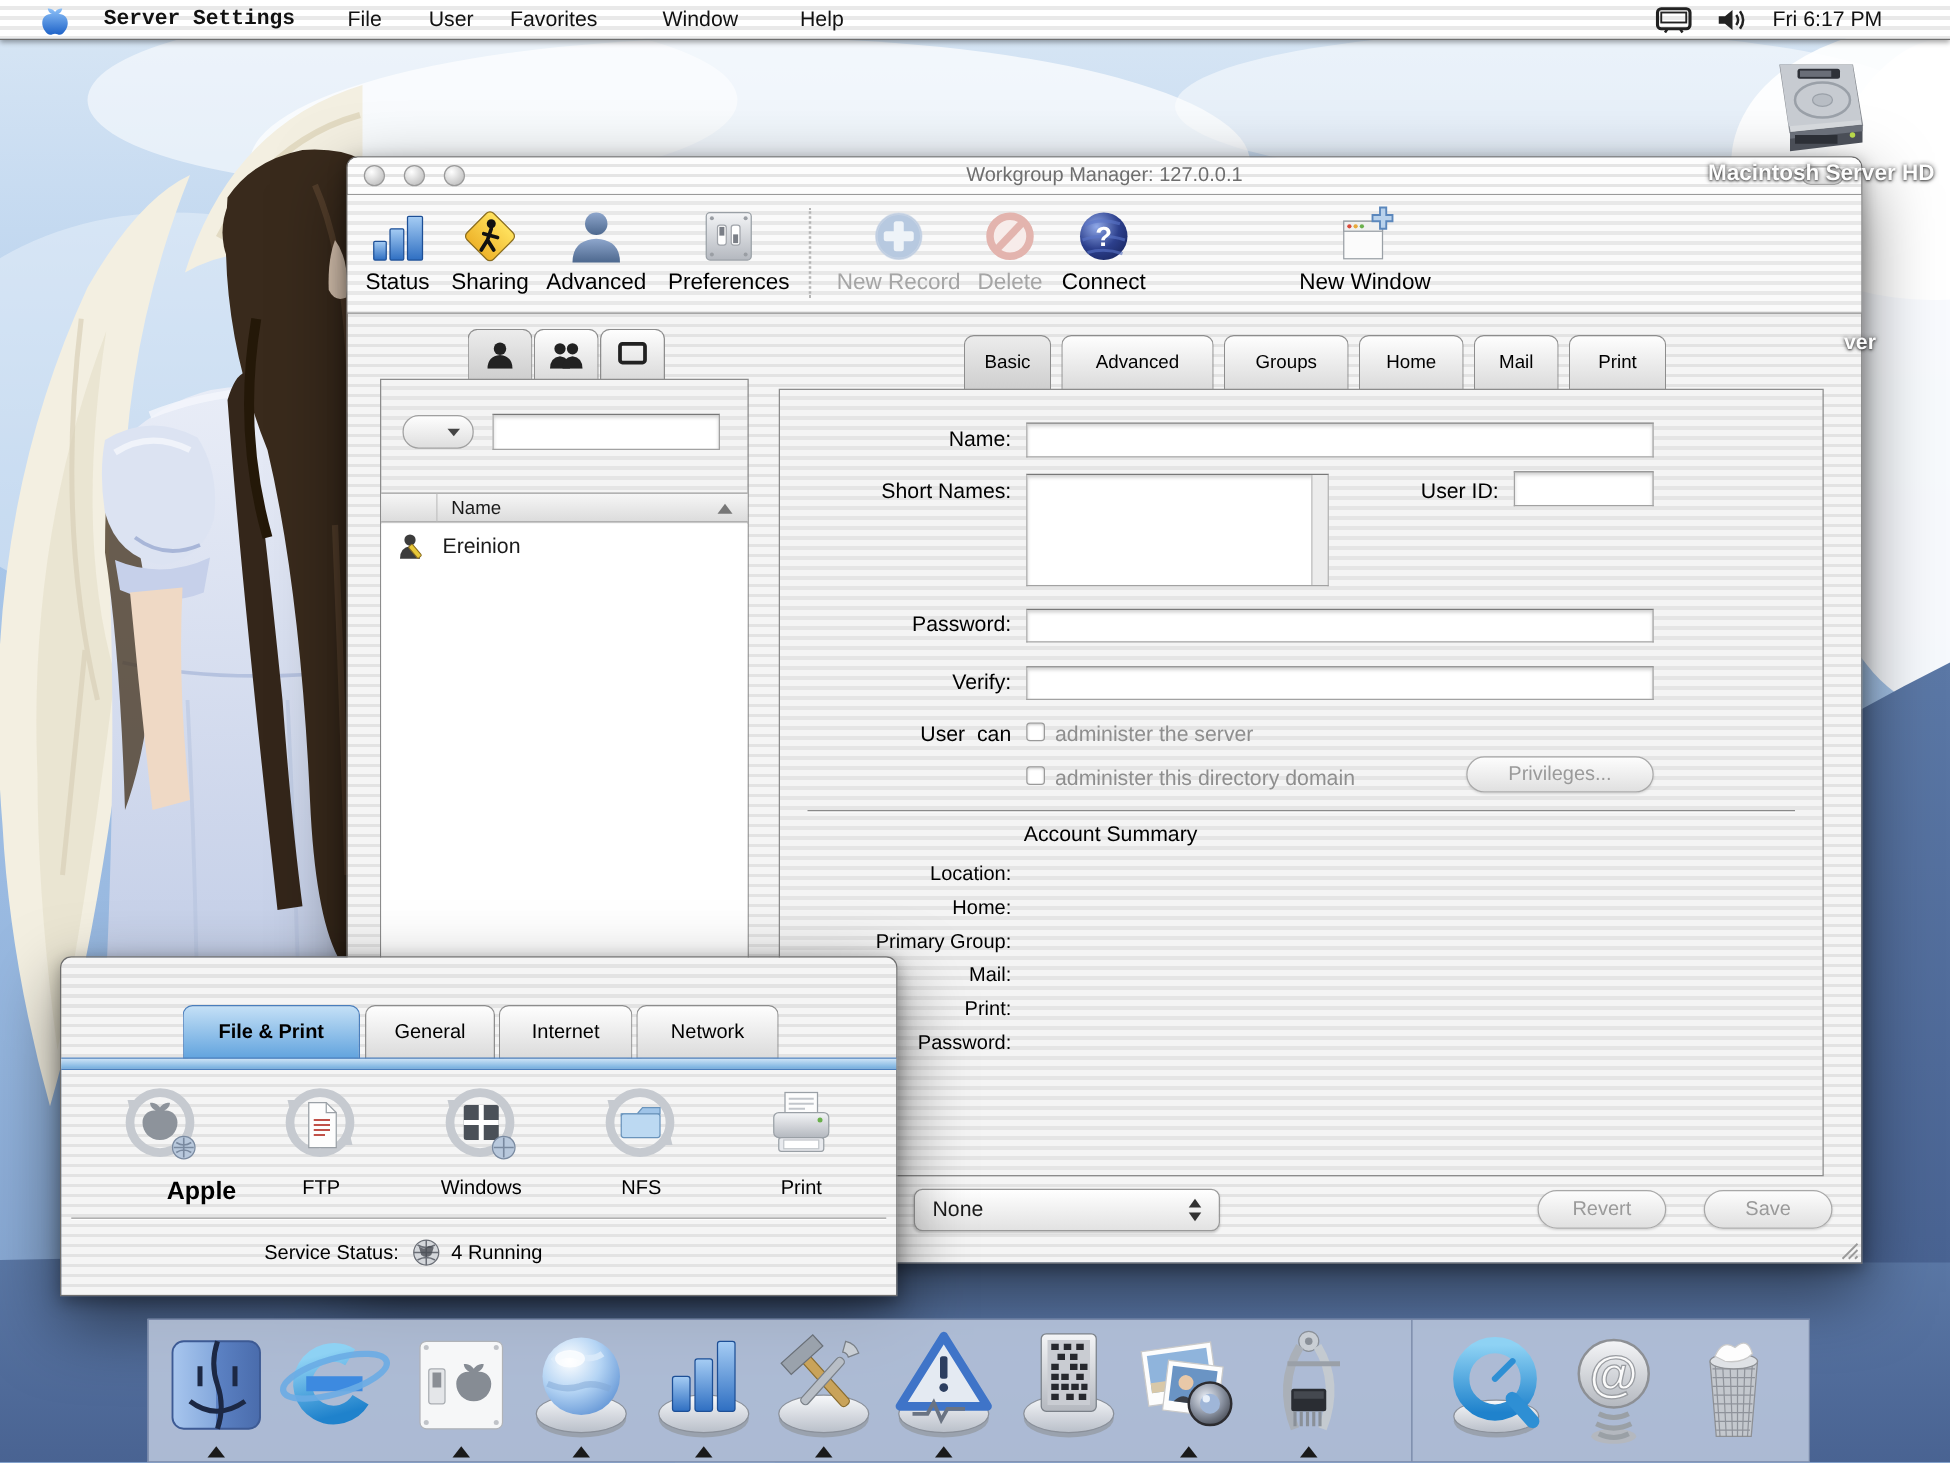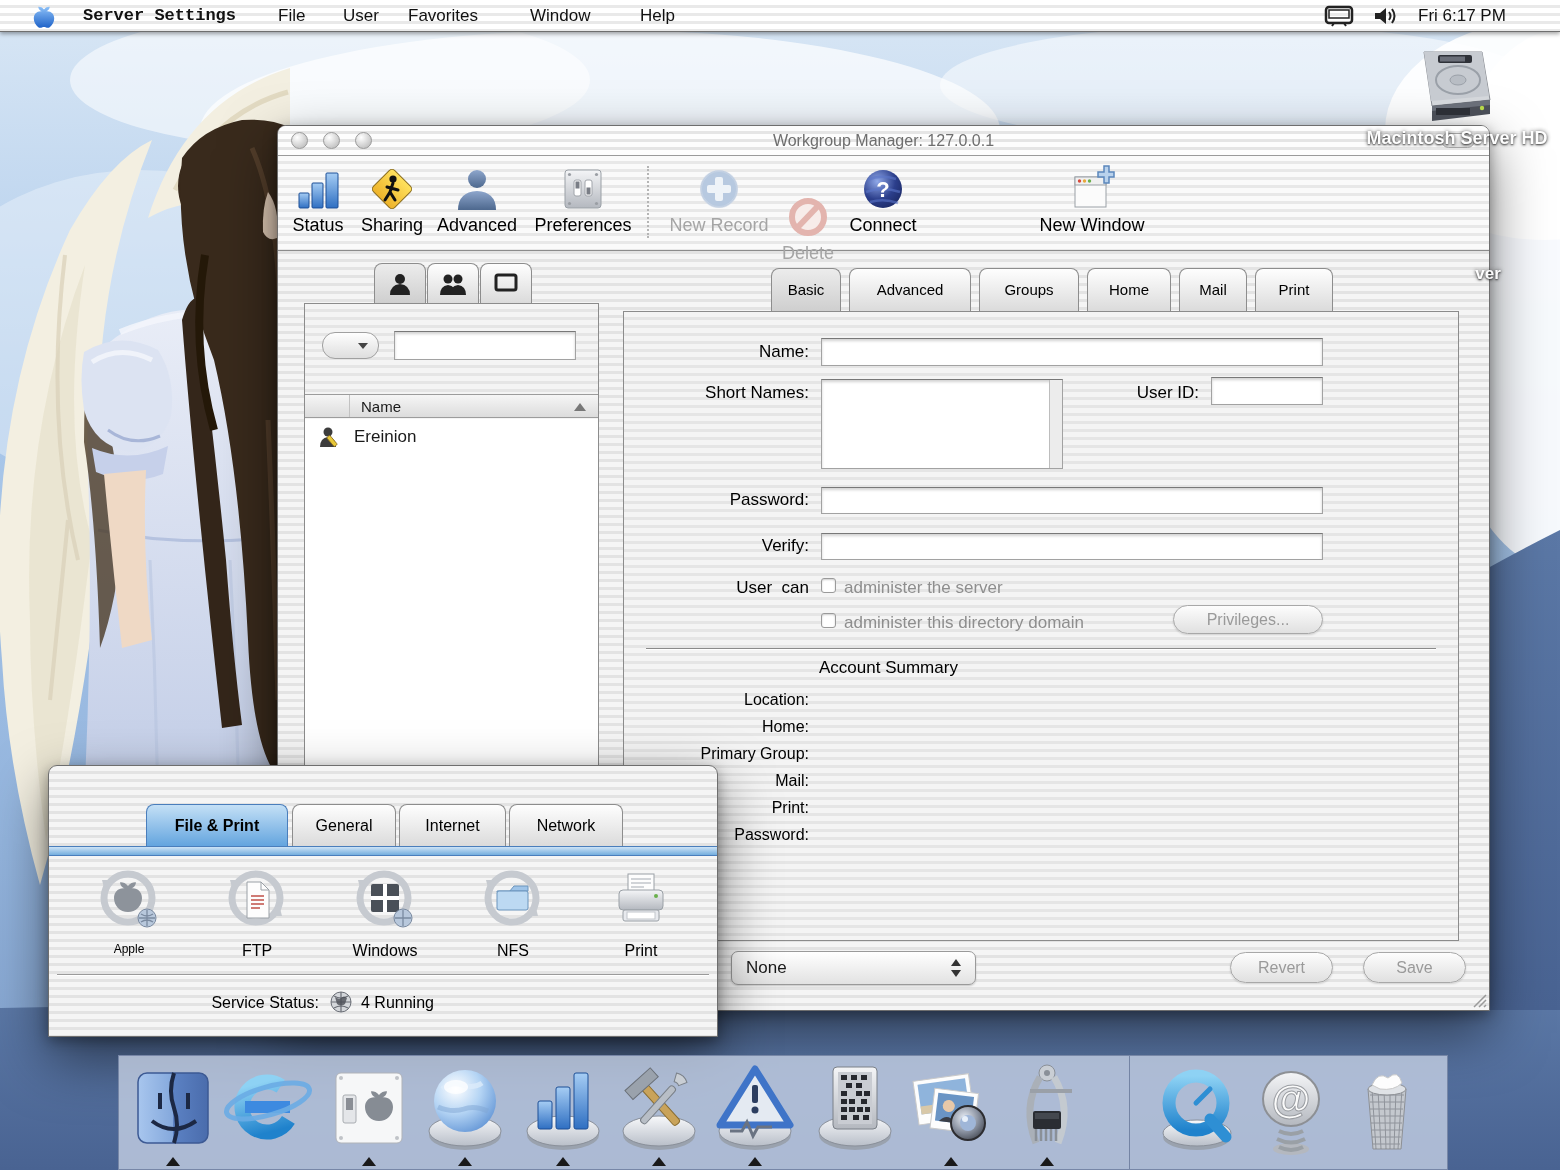--- a/index.html
+++ b/index.html
@@ -258,21 +258,21 @@
     <div class="ticon">
         <svg width="46" height="46" viewBox="0 0 46 46">
       <circle cx="23" cy="23" r="18" fill="#b7c9e0" stroke="#a3b6cf"></circle>
       <circle cx="23" cy="23" r="18" fill="none" stroke="#cdd9e8" stroke-width="2" opacity="0.7"></circle>
       <rect x="19" y="11" width="8" height="24" rx="2" fill="#eef3f8"></rect>
       <rect x="11" y="19" width="24" height="8" rx="2" fill="#eef3f8"></rect>
     </svg>
       </div>
     <div class="tlabel">New Record</div>
   </div>
-  <div class="tbitem disabled" style="left:475px;margin-top:28px;">
+  <div class="tbitem disabled" style="left:475px;">
     <div class="ticon">
         <svg width="46" height="46" viewBox="0 0 46 46">
       <circle cx="23" cy="23" r="16" fill="#f7ecea" stroke="#e3b4ae" stroke-width="6"></circle>
       <line x1="33" y1="12" x2="12" y2="34" stroke="#e3b4ae" stroke-width="6"></line>
     </svg>
       </div>
     <div class="tlabel">Delete</div>
   </div>
   <div class="tbitem" style="left:550px;">
     <div class="ticon">
@@ -447,21 +447,21 @@
   <div class="abs" style="left:558px;top:100px;width:68px;height:68px;">
     <svg width="68" height="68" viewBox="0 0 68 68">
       <rect x="21" y="8" width="26" height="18" fill="#fdfdfd" stroke="#9aa0a6"></rect>
       <path d="M24,13 h20 M24,17 h20 M24,21 h13" stroke="#c2c6cb" stroke-width="1.6"></path>
       <rect x="12" y="24" width="44" height="20" rx="4" fill="url(#gSilver)" stroke="#9aa0a6"></rect>
       <rect x="16" y="44" width="36" height="11" rx="2" fill="#e8eaee" stroke="#9aa0a6"></rect>
       <rect x="20" y="46" width="28" height="7" fill="#fff" stroke="#c2c6cb"></rect>
       <circle cx="49" cy="30" r="2" fill="#6ab04c"></circle>
     </svg>
   </div>
-  <div class="flabel" style="left:20px;top:176px;width:120px;text-align:center;font-size:12px;">Apple</div>
+  <div class="flabel" style="left:20px;top:176px;width:120px;font-size:20px;font-weight:bold;">Apple</div>
   <div class="flabel" style="left:148px;top:176px;width:120px;text-align:center;font-size:16px;">FTP</div>
   <div class="flabel" style="left:276px;top:176px;width:120px;text-align:center;font-size:16px;">Windows</div>
   <div class="flabel" style="left:404px;top:176px;width:120px;text-align:center;font-size:16px;">NFS</div>
   <div class="flabel" style="left:532px;top:176px;width:120px;text-align:center;font-size:16px;">Print</div>
 
   <div class="abs" style="left:8px;top:208px;width:652px;height:1px;background:#9a9a9a;box-shadow:0 1px 0 #fff;"></div>
 
   <div class="flabel" style="left:100px;top:228px;width:170px;font-size:16px;">Service Status:</div>
   <svg width="24" height="24" viewBox="0 0 24 24" style="position:absolute;left:280px;top:224px;">
     <circle cx="12" cy="12" r="10" fill="#d4d7db" stroke="#6a6e76"></circle>

